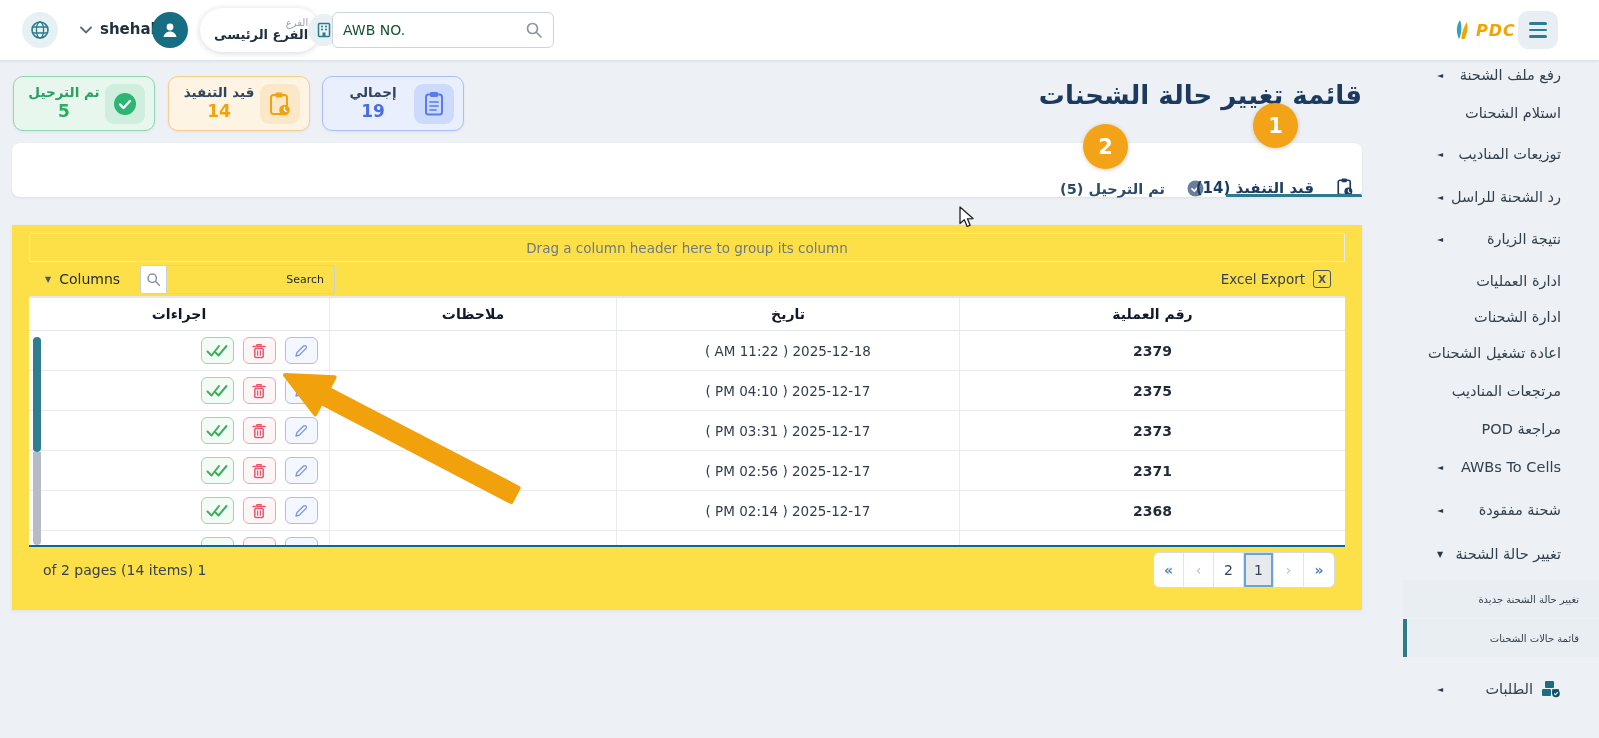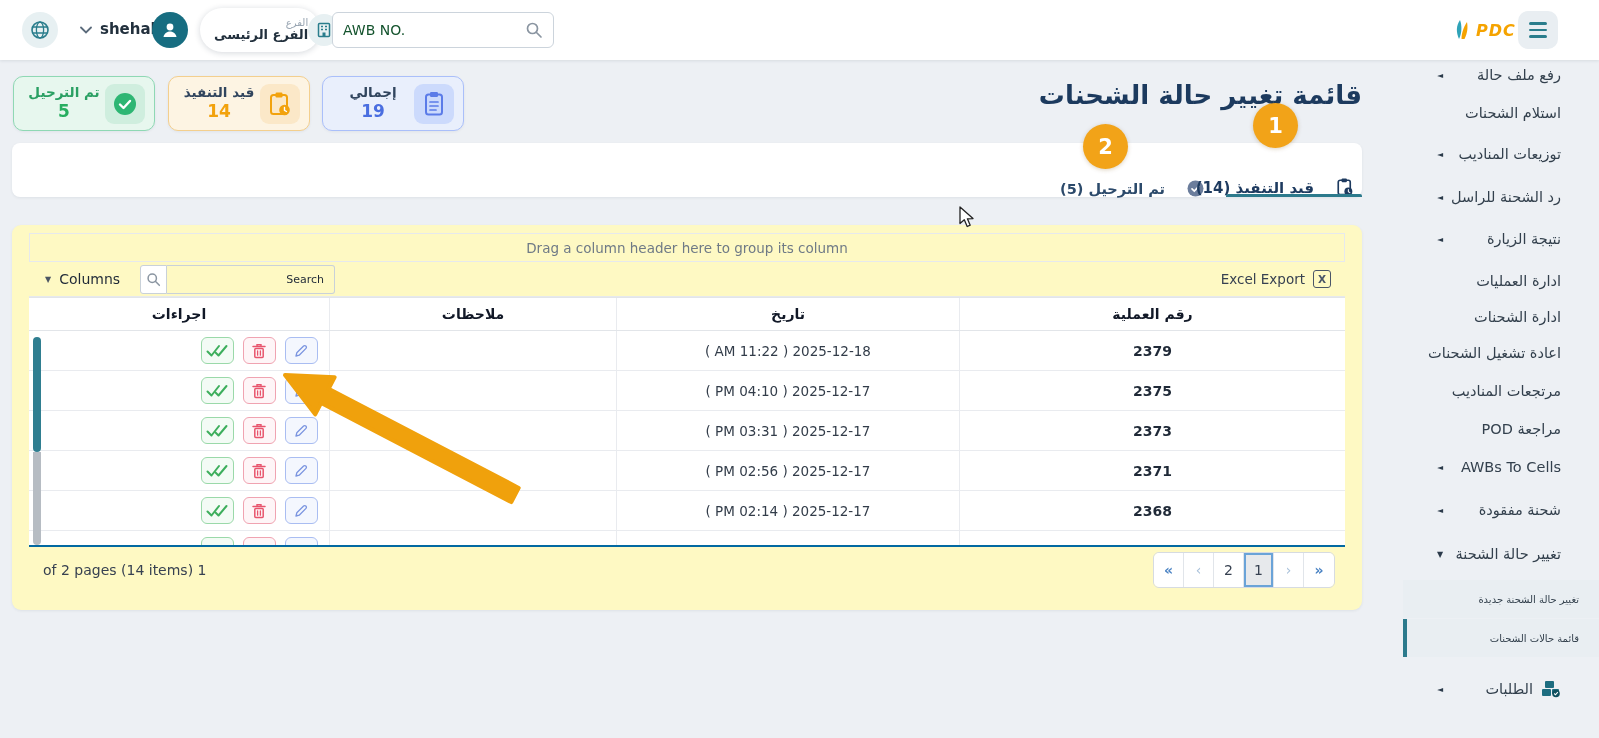--- a/index.html
+++ b/index.html
@@ -52,21 +52,21 @@
 
 .tabs-card{position:absolute;left:12px;top:143px;width:1350px;height:54px;background:#fff;border-radius:8px;box-shadow:0 1px 3px rgba(20,40,60,.07)}
 .tab{position:absolute;top:0;height:100%;display:flex;align-items:flex-end;gap:22px;cursor:pointer}
 .tab.active{right:8px}
 .tab.active .tab-label{font-size:15px;font-weight:700;color:#1d3a5f}
 .tab.inactive{right:158px}
 .tab.inactive .tab-label{font-size:14.5px;font-weight:600;color:#2c4a6b}
 .tab-underline{position:absolute;right:0;bottom:0;width:136px;height:3px;background:#2c7a8c;border-radius:2px 2px 0 0}
 
 
-.grid-card{position:absolute;left:12px;top:225px;width:1350px;height:385px;background:#fef9c3;border-radius:9px;box-shadow:0 1px 3px rgba(20,40,60,.07);padding:8px 17px 0}
+.grid-card{position:absolute;left:12px;top:225px;width:1350px;height:385px;background:#fde047;border-radius:0;box-shadow:0 1px 3px rgba(20,40,60,.07);padding:8px 17px 0}
 .group-row{height:29px;border:1px solid #e6e9ed;display:flex;align-items:center;justify-content:center;font-size:13.5px;color:#6f7a86;cursor:grab}
 .grid-toolbar{height:35px;border-bottom:1px solid #e6e9ed;display:flex;align-items:center;padding:0 2px}
 .columns-btn{display:flex;align-items:center;gap:8px;font-size:14px;color:#1f2937;margin:0 20px 0 14px;cursor:pointer}
 .columns-btn .tri{font-size:8px;color:#4b5563}
 .search-wrap{display:flex;align-items:stretch;height:29px}
 .search-icon-box{width:27px;border:1px solid #c9d1d9;border-radius:3px 0 0 3px;display:flex;align-items:center;justify-content:center;background:#fff}
 .search-input{width:168px;border:1px solid #c9d1d9;border-left:none;border-radius:0 3px 3px 0;display:flex;align-items:center;justify-content:flex-end;padding:0 10px;font-size:11px;color:#1f2937;cursor:text}
 .excel-export{margin-left:auto;display:flex;align-items:center;gap:8px;font-size:13.5px;color:#374151;padding-right:12px;cursor:pointer}
 .xbox{width:18px;height:18px;border:1.5px solid #4a5568;border-radius:3px;display:flex;align-items:center;justify-content:center;font-size:10.5px;font-weight:700;color:#4a5568}
 .thead{height:34px;display:flex;border-bottom:1px solid #e2e5e9;border-top:1px solid #e2e5e9;background:#fff}
@@ -149,21 +149,21 @@
   </div>
   <div class="burger">
     <span class="bar"></span>
       <span class="bar"></span>
       <span class="bar"></span>
   </div>
 </div>
 
 <div class="sidebar" dir="rtl">
   <div class="side-item" style="top:2px">
-      <span class="side-label">رفع ملف حالة</span>
+      <span class="side-label">رفع ملف الشحنة</span>
       <span class="side-arrow">◄</span>
     </div>
   <div class="side-item" style="top:40px">
       <span class="side-label">استلام الشحنات</span>
     </div>
   <div class="side-item" style="top:81px">
       <span class="side-label">توزيعات المناديب</span>
       <span class="side-arrow">◄</span>
     </div>
   <div class="side-item" style="top:124px">

